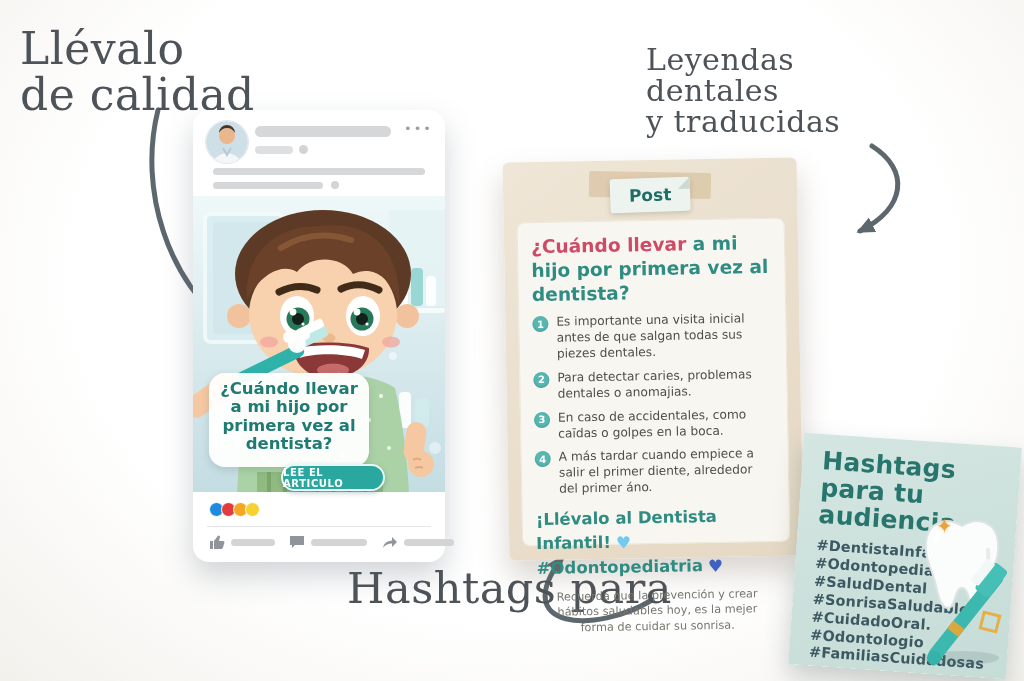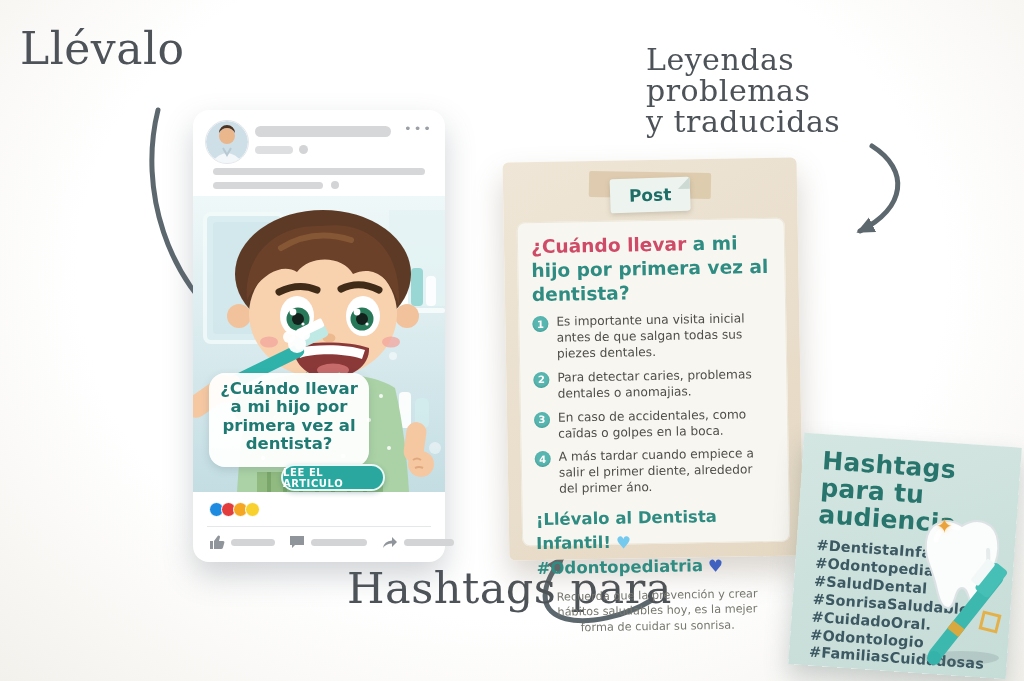--- a/index.html
+++ b/index.html
@@ -105,24 +105,25 @@
         <path d="M0,0 L18,8 L0,16 Z" fill="#5c676e"></path>
       </marker>
     </defs>
     <path d="M 158 110 C 138 190, 168 282, 232 330" fill="none" stroke="#5c676e" stroke-width="5" stroke-linecap="round" marker-end="url(#ah)"></path>
     <path d="M 872 146 C 910 170, 906 208, 860 231" fill="none" stroke="#5c676e" stroke-width="5" stroke-linecap="round" marker-end="url(#ah)"></path>
     <path d="M 652 600 C 596 634, 508 630, 562 558" fill="none" stroke="#5c676e" stroke-width="5" stroke-linecap="round" marker-end="url(#ah)"></path>
   </svg>
 
   <div class="serif-label" id="label-design">
     <div>Llévalo</div>
+    <div>de calidad</div>
   </div>
   <div class="serif-label" id="label-captions">
     <div>Leyendas</div>
-    <div>problemas</div>
+    <div>dentales</div>
     <div>y traducidas</div>
   </div>
   <div class="serif-label" id="label-hashtags">
     <div>Hashtags para</div>
   </div>
 
   <div class="phone">
     <div class="ph-avatar">
       <svg width="42" height="42" viewBox="0 0 42 42">
         <circle cx="21" cy="21" r="21" fill="#cfdfe8"></circle>

